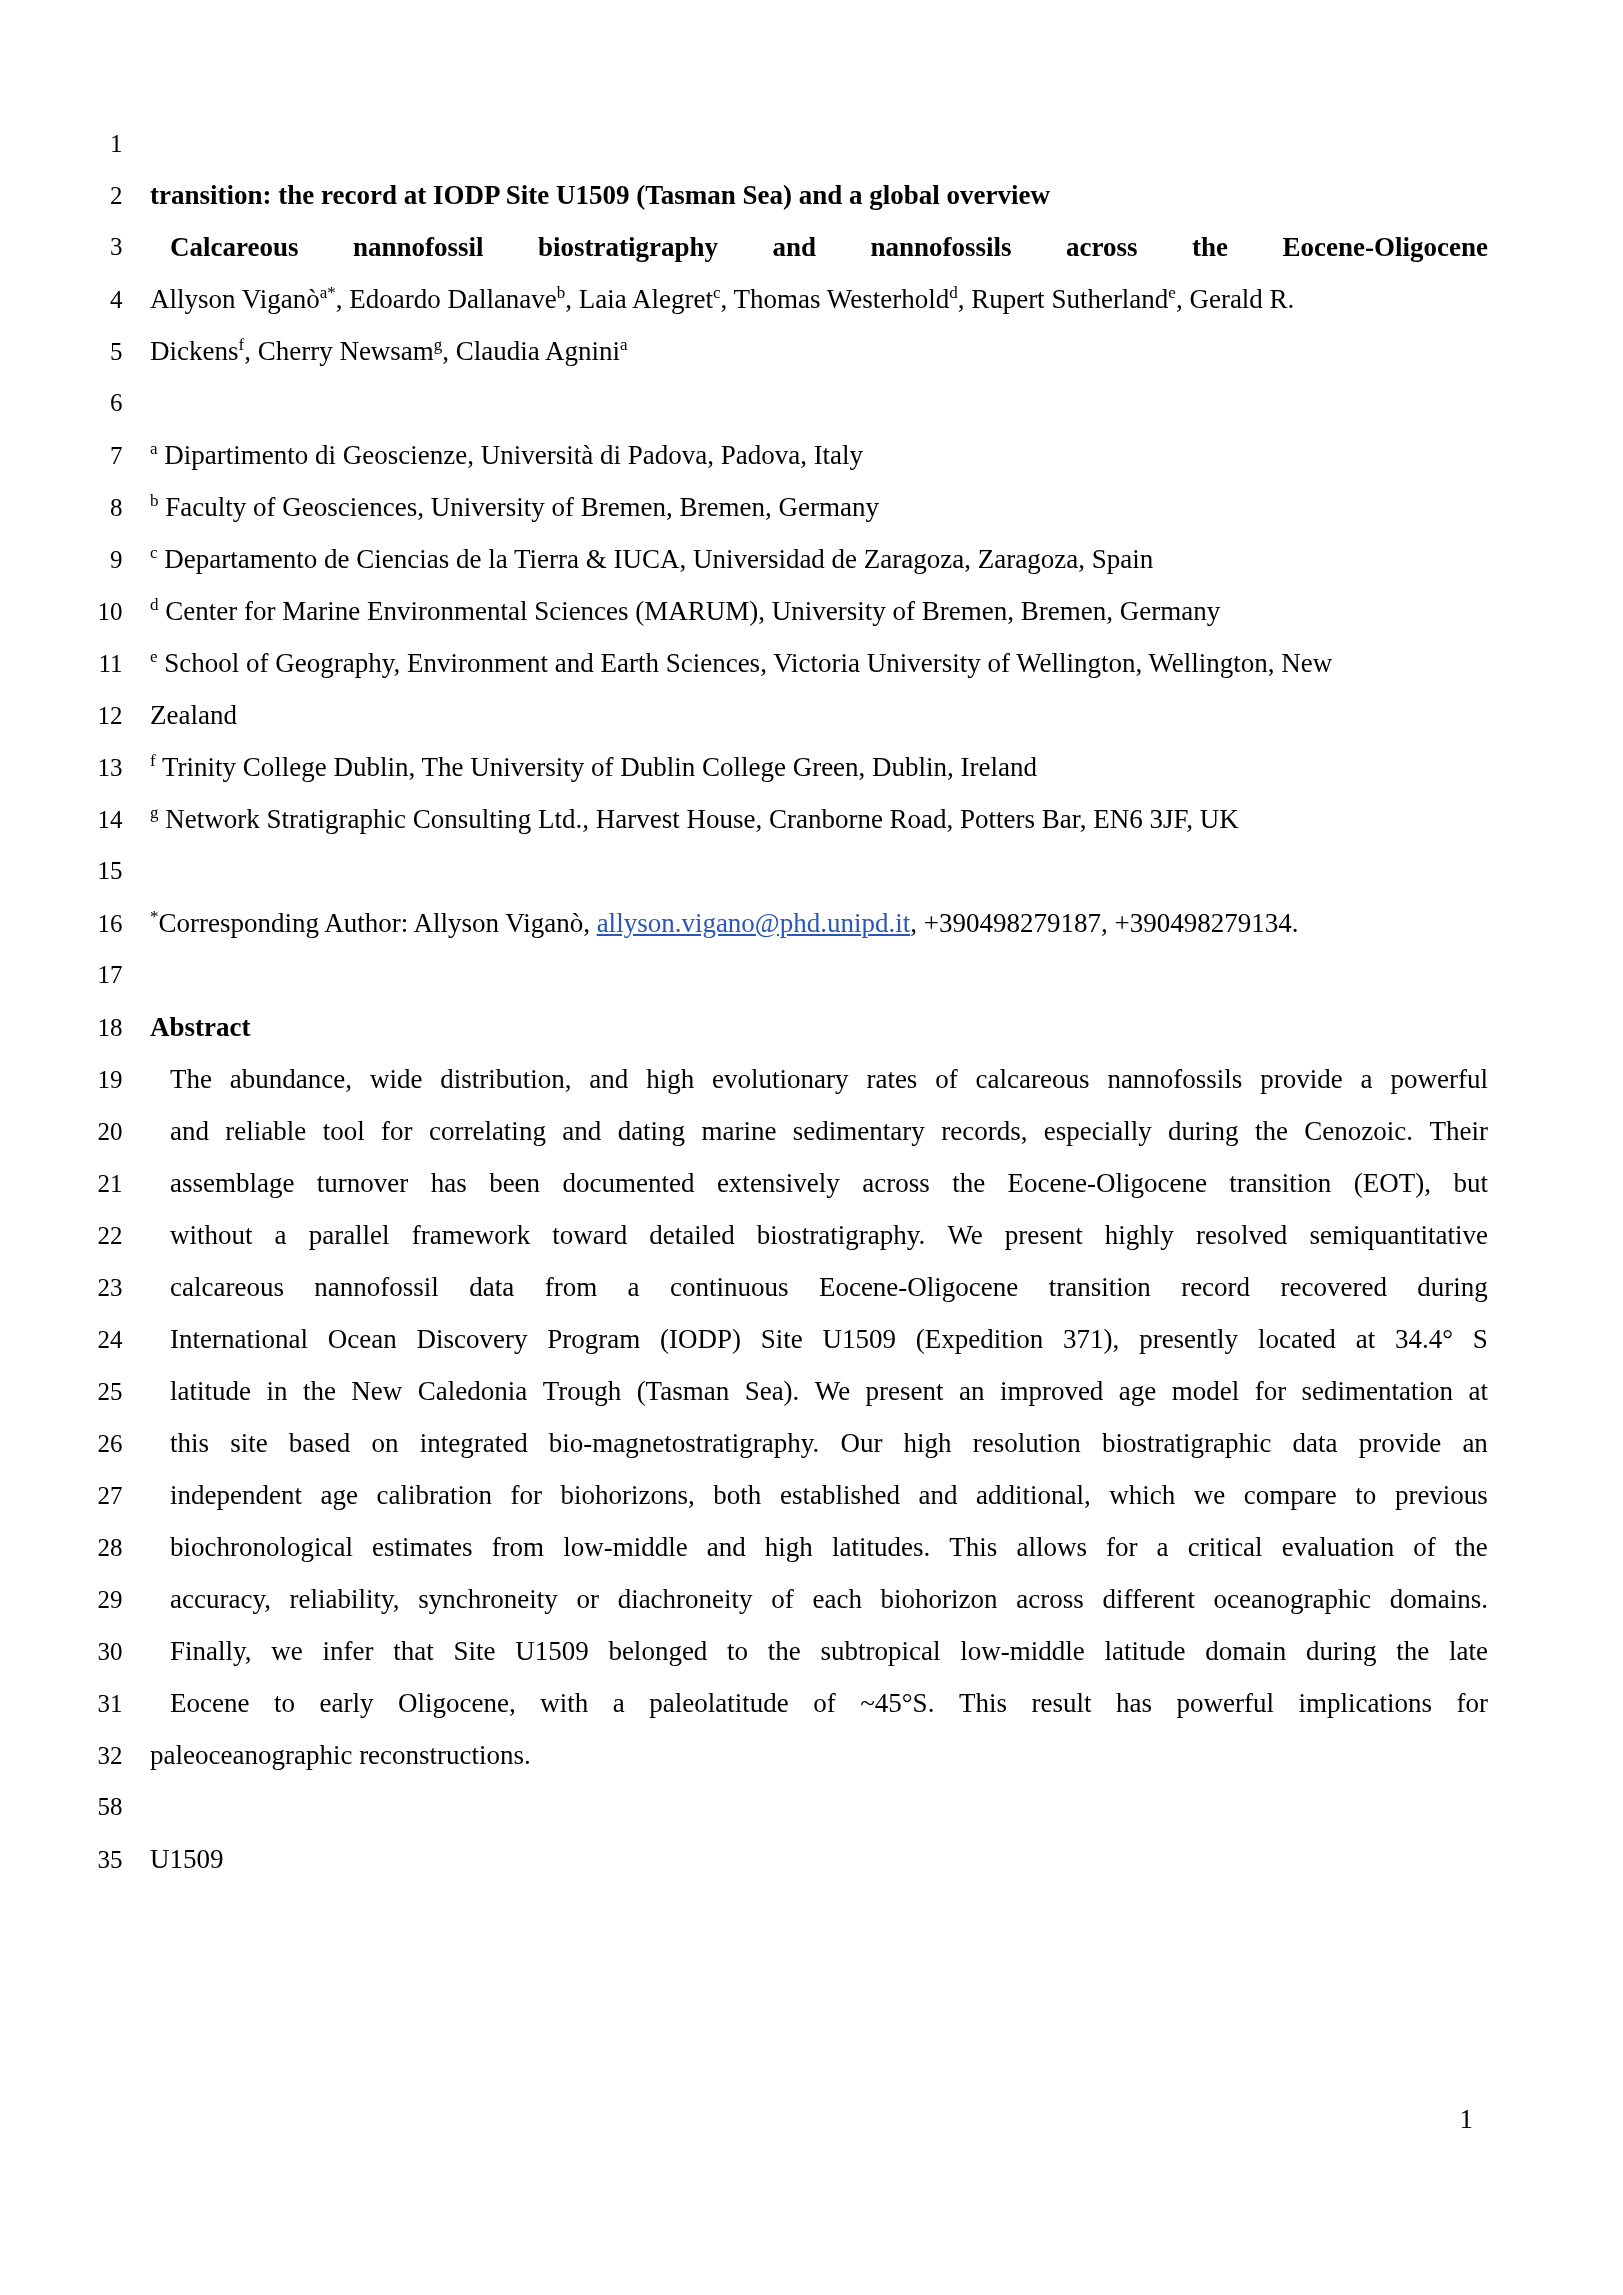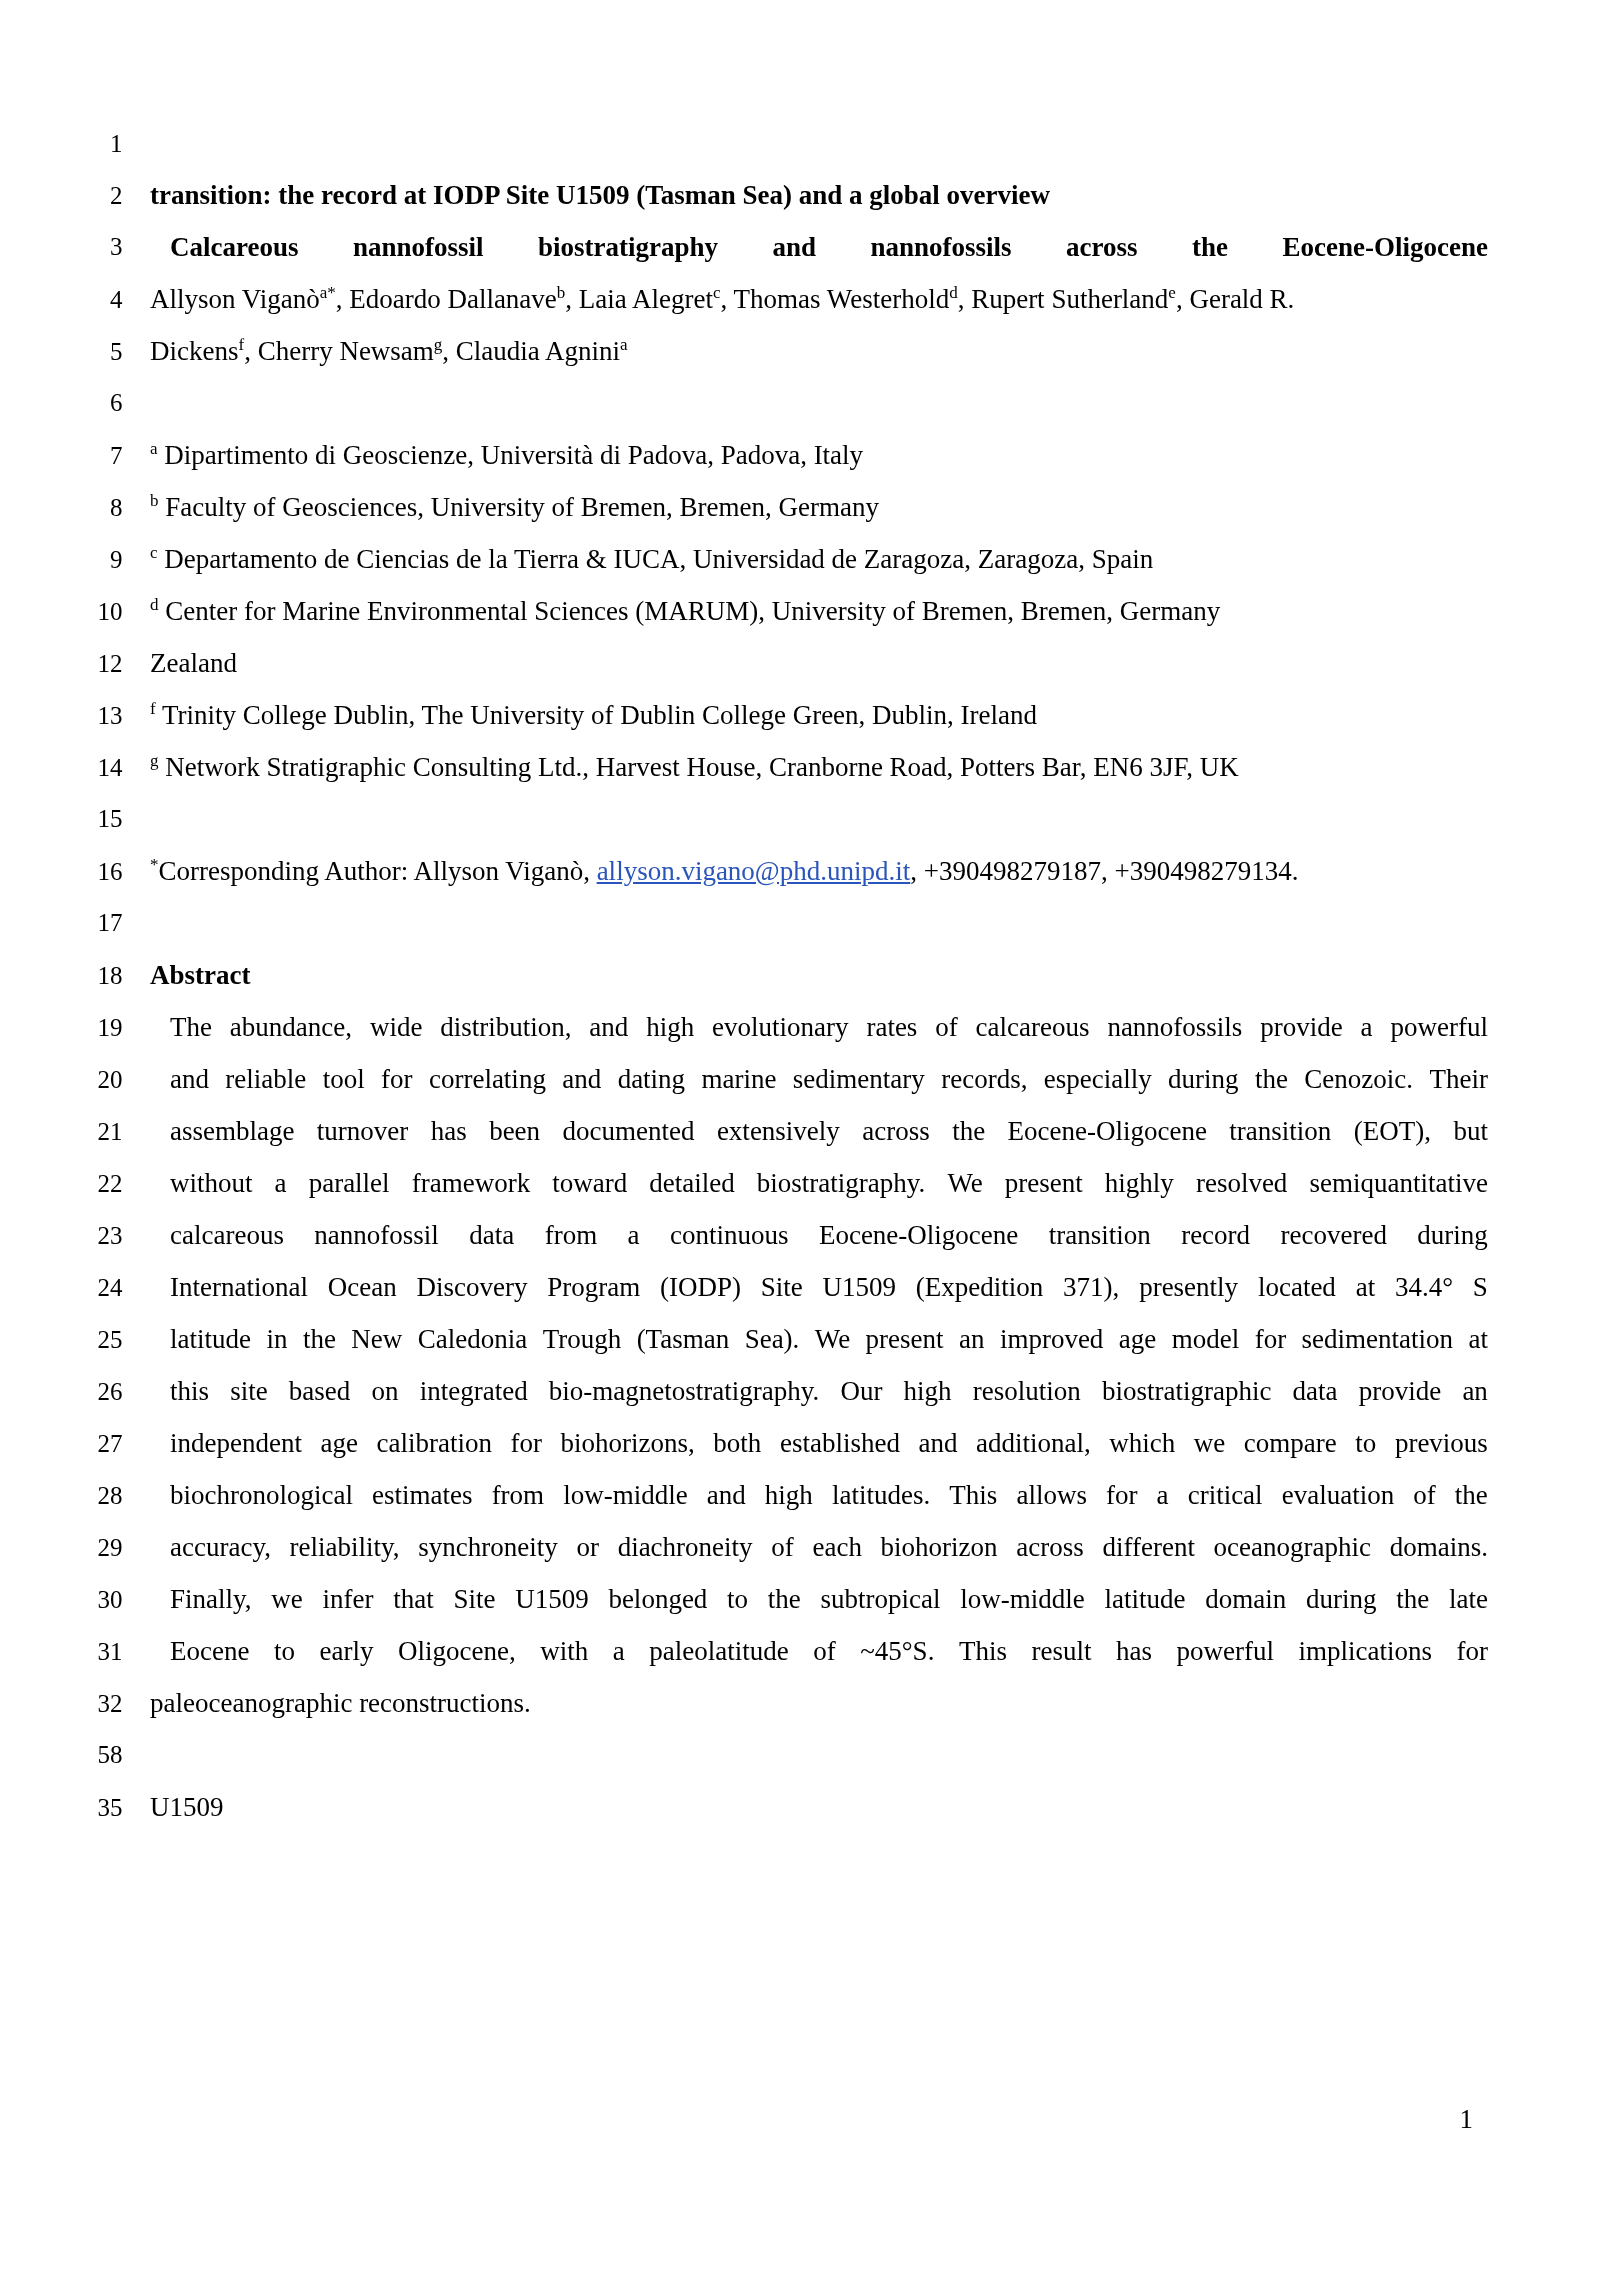--- a/index.html
+++ b/index.html
@@ -135,20 +135,24 @@
           <span class="lnum">8</span>
           <span class="ltext"><span class="sup">b</span><span> Faculty of Geosciences, University of Bremen, Bremen, Germany</span></span>
         </div>
         <div class="ln">
           <span class="lnum">9</span>
           <span class="ltext"><span class="sup">c</span><span> Departamento de Ciencias de la Tierra &amp; IUCA, Universidad de Zaragoza, Zaragoza, Spain</span></span>
         </div>
         <div class="ln">
           <span class="lnum">10</span>
           <span class="ltext"><span class="sup">d</span><span> Center for Marine Environmental Sciences (MARUM), University of Bremen, Bremen, Germany</span></span>
+        </div>
+        <div class="ln">
+          <span class="lnum">11</span>
+          <span class="ltext"><span class="sup">e</span><span> School of Geography, Environment and Earth Sciences, Victoria University of Wellington, Wellington, New</span></span>
         </div>
         <div class="ln">
           <span class="lnum">12</span>
           <span class="ltext"><span>Zealand</span></span>
         </div>
         <div class="ln">
           <span class="lnum">13</span>
           <span class="ltext"><span class="sup">f</span><span> Trinity College Dublin, The University of Dublin College Green, Dublin, Ireland</span></span>
         </div>
         <div class="ln">

